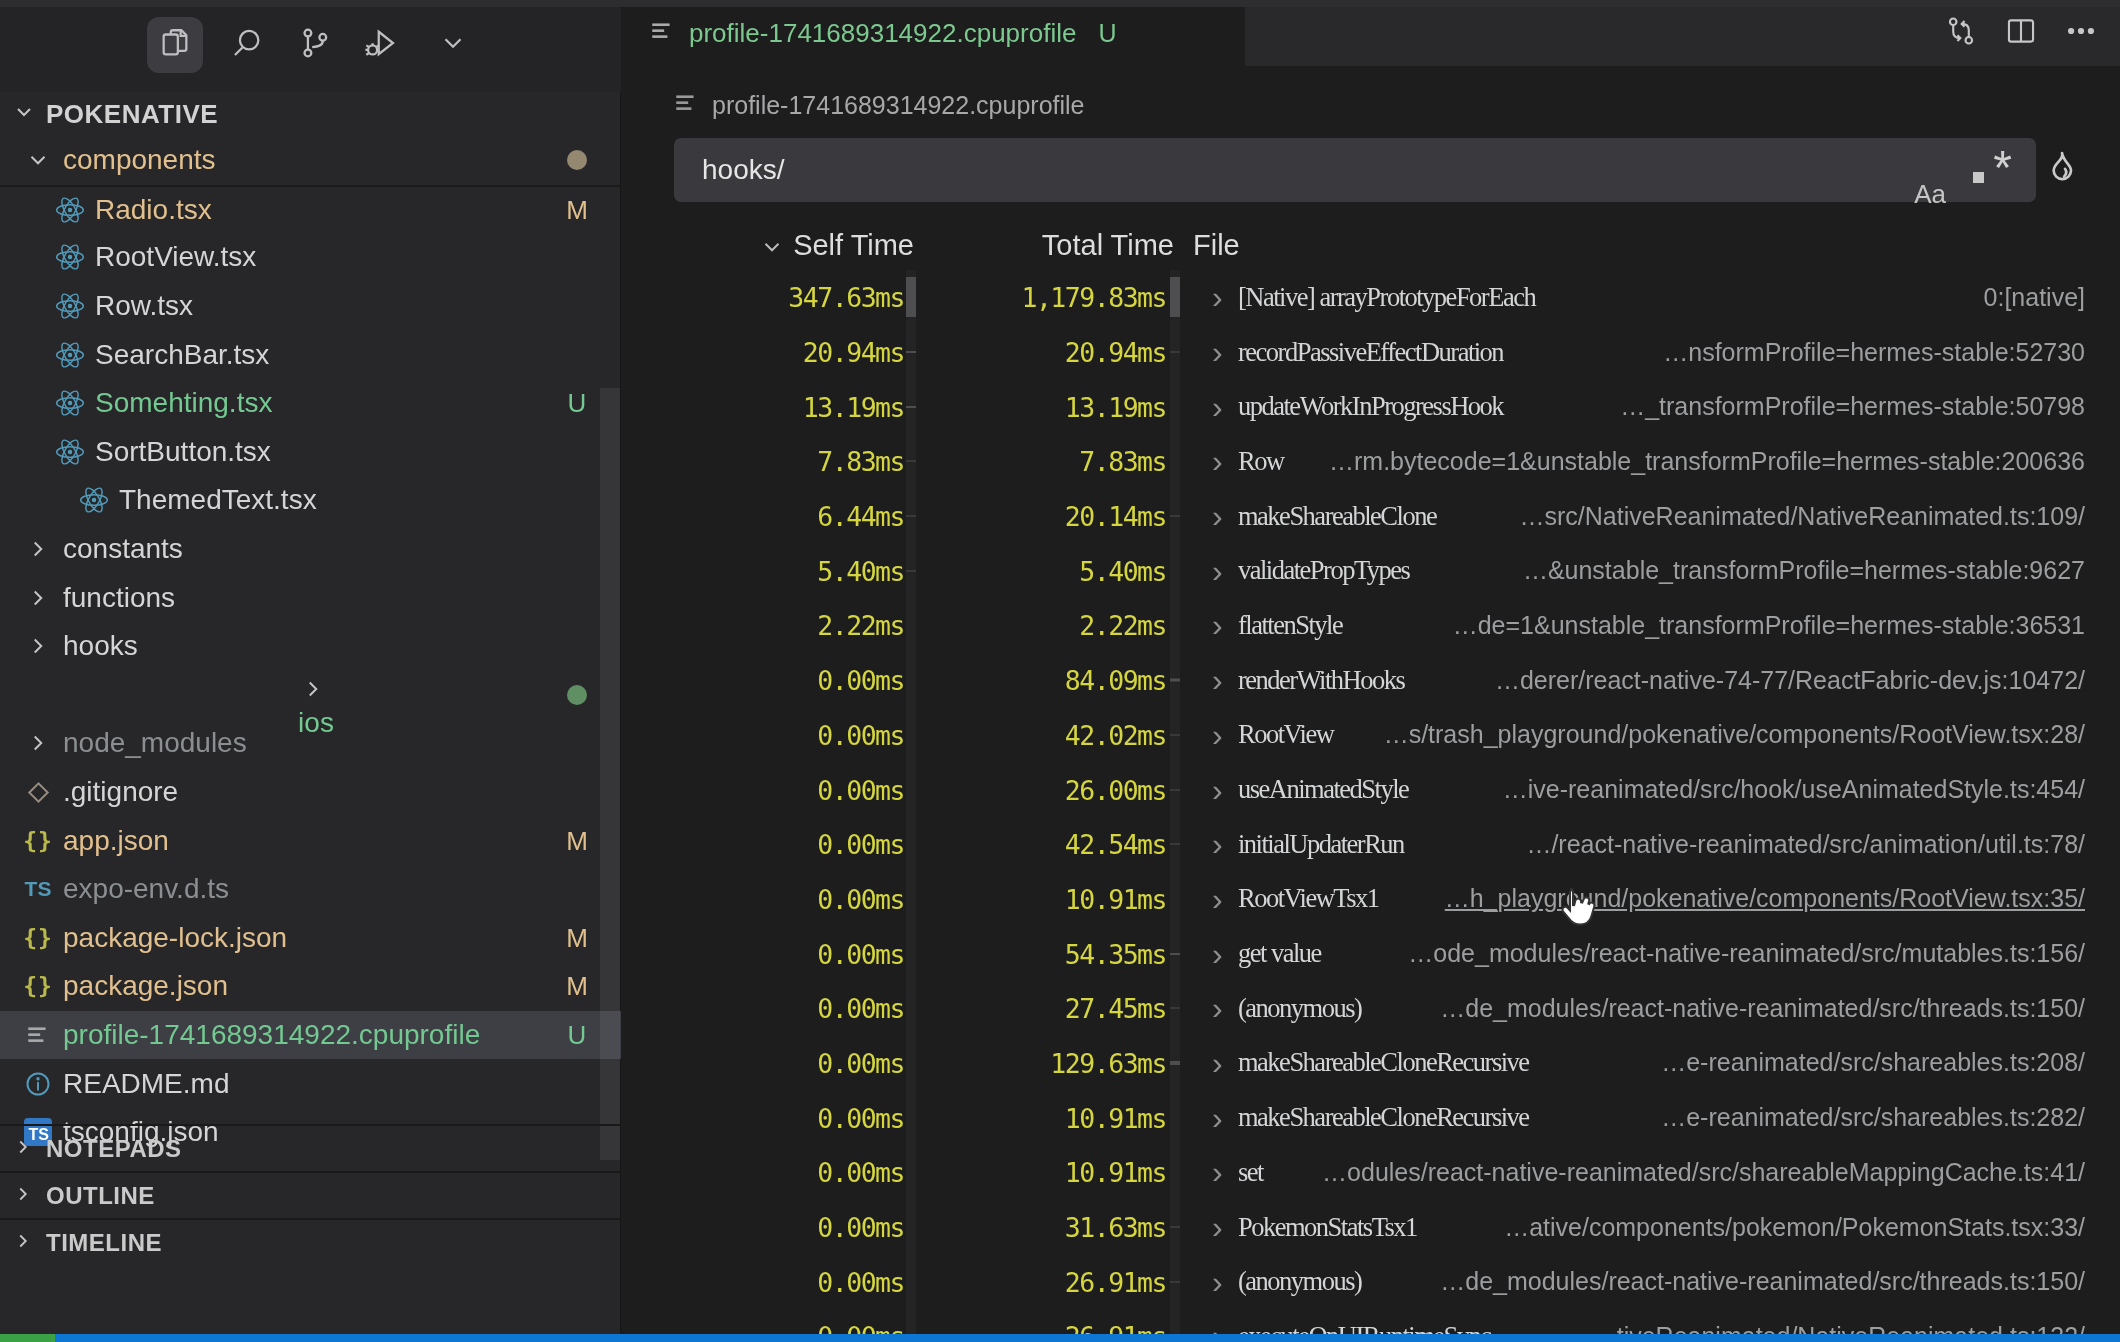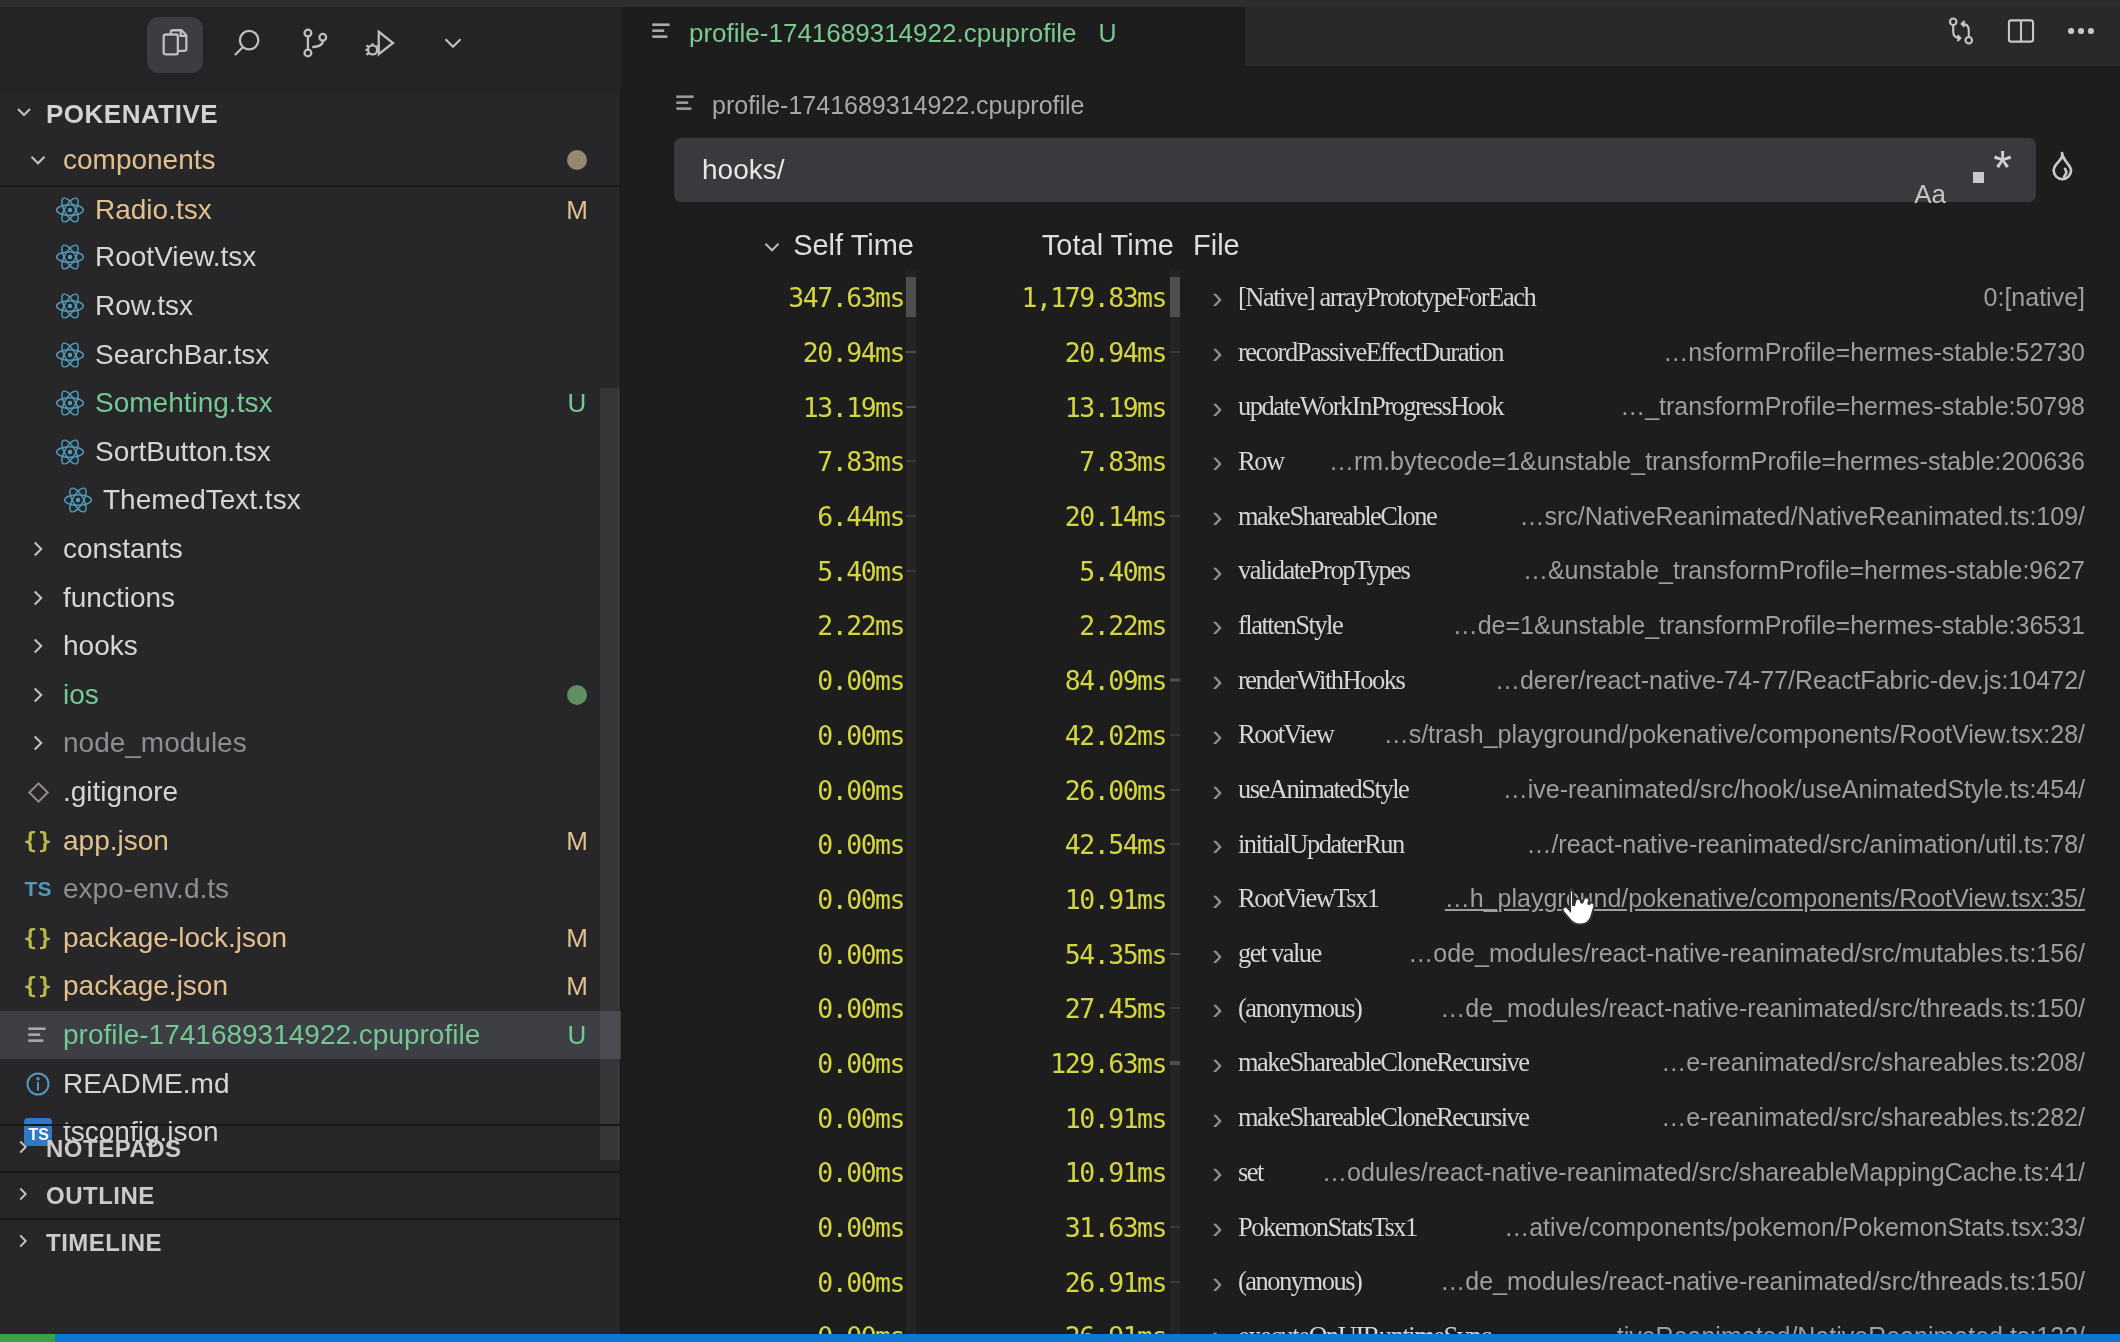--- a/index.html
+++ b/index.html
@@ -221,21 +221,21 @@
               <g fill="none" stroke="#519aba" stroke-width="1.1">
                 <ellipse cx="12" cy="12" rx="10" ry="4"></ellipse>
                 <ellipse cx="12" cy="12" rx="10" ry="4" transform="rotate(60 12 12)"></ellipse>
                 <ellipse cx="12" cy="12" rx="10" ry="4" transform="rotate(120 12 12)"></ellipse>
                 <circle cx="12" cy="12" r="1.7" fill="#519aba" stroke="none"></circle>
               </g>
             </svg>
           </span>
           <span class="tlabel">SortButton.tsx</span>
         </div>
-        <div class="trow" style="padding-left: 60px;">
+        <div class="trow" style="padding-left: 76px;">
           <span class="slot">
             <svg width="32" height="32" viewBox="0 0 24 24">
               <g fill="none" stroke="#519aba" stroke-width="1.1">
                 <ellipse cx="12" cy="12" rx="10" ry="4"></ellipse>
                 <ellipse cx="12" cy="12" rx="10" ry="4" transform="rotate(60 12 12)"></ellipse>
                 <ellipse cx="12" cy="12" rx="10" ry="4" transform="rotate(120 12 12)"></ellipse>
                 <circle cx="12" cy="12" r="1.7" fill="#519aba" stroke="none"></circle>
               </g>
             </svg>
           </span>
@@ -258,21 +258,21 @@
           <span class="tlabel">functions</span>
         </div>
         <div class="trow" style="padding-left: 20px;">
           <span class="slot">
             <svg width="26" height="26" viewBox="0 0 24 24" fill="none" stroke="#c5c5c6" stroke-width="1.8">
               <path d="M9 6l6 6-6 6"></path>
             </svg>
           </span>
           <span class="tlabel">hooks</span>
         </div>
-        <div class="trow c-new" style="padding-left: 20px;">
+        <div class="trow c-new" style="padding-left: 4px; flex-direction: column;">
           <span class="slot">
             <svg width="26" height="26" viewBox="0 0 24 24" fill="none" stroke="#c5c5c6" stroke-width="1.8">
               <path d="M9 6l6 6-6 6"></path>
             </svg>
           </span>
           <span class="tlabel">ios</span>
           <span class="gdot dot-new"></span>
         </div>
         <div class="trow c-ign" style="padding-left: 20px;">
           <span class="slot">

